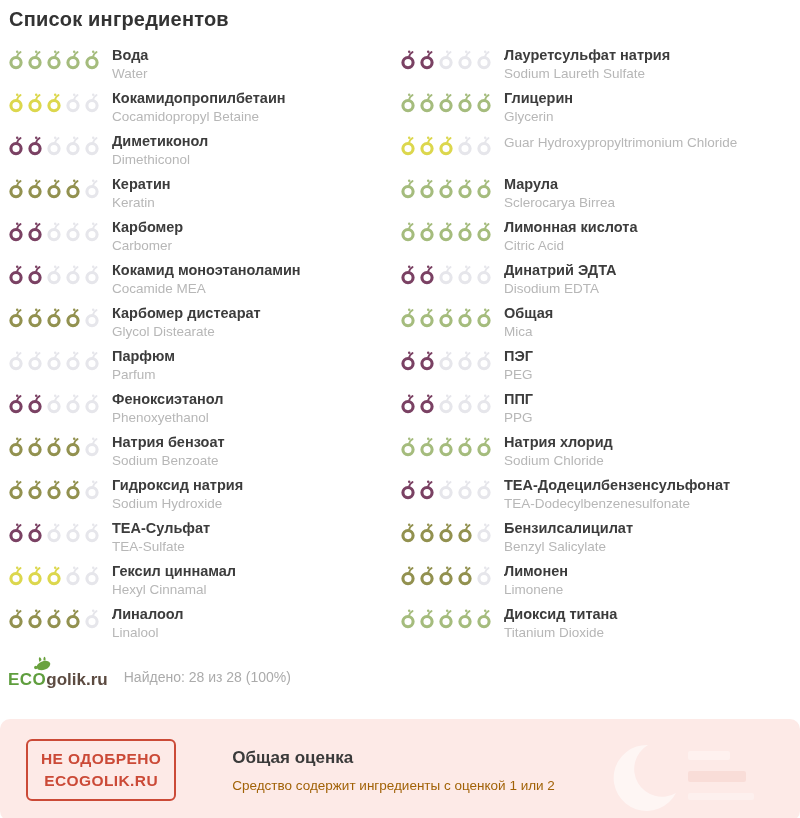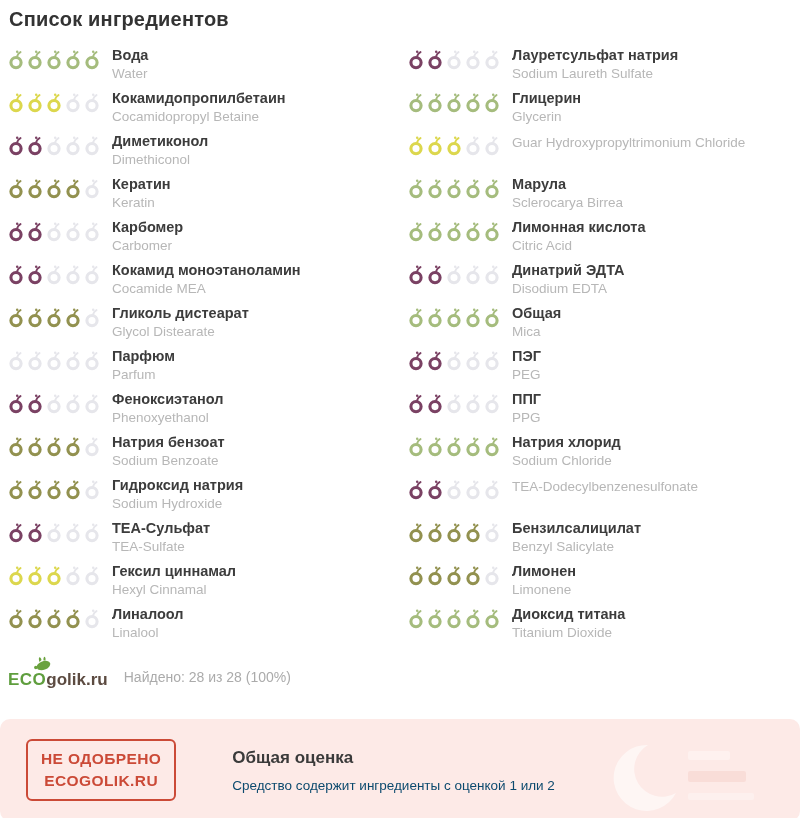--- a/index.html
+++ b/index.html
@@ -1,36 +1,36 @@
 <!DOCTYPE html>
 <html><head>
 <meta charset="utf-8">
 <style>
   html,body{margin:0;padding:0;background:#ffffff;}
   body{width:800px;height:818px;font-family:"Liberation Sans",sans-serif;overflow:hidden;position:relative;}
   .page{position:relative;width:800px;height:818px;}
   .page-title{font-size:20px;font-weight:700;color:#333333;margin:0;padding:8px 0 16px 9px;letter-spacing:.2px;}
-  .cols{display:grid;grid-template-columns:392px 392px;gap:8px;}
+  .cols{display:grid;grid-template-columns:392px 392px;}
   .ing-row{display:flex;align-items:flex-start;margin:0 0 9px 8px;height:34px;}
   .rating{width:96px;display:flex;gap:2px;padding-top:2px;flex-shrink:0;}
   .rating span{display:inline-block;line-height:0;}
   .names{margin-left:8px;}
   .name-ru{font-size:14.5px;font-weight:700;color:#3c3c3c;line-height:1.15;}
   .name-en{font-size:13.5px;color:#b7b7b7;line-height:1.2;margin-top:2px;}
   .footer{display:flex;align-items:center;margin:12px 0 0 8px;height:32px;}
   .logo{position:relative;font-weight:700;font-size:17px;text-decoration:none;cursor:pointer;padding-top:6px;}
   .logo .eco{color:#5f9e3e;letter-spacing:.5px;}
   .logo .rest{color:#5c4b41;}
   .rabbit{position:absolute;left:24px;top:-9px;}
   .found{color:#ababab;font-size:14px;margin-left:16px;}
   .banner{position:relative;margin-top:26px;height:102px;background:#fdeae7;border-radius:10px;display:flex;align-items:center;overflow:hidden;}
   .stamp{margin-left:26px;border:2px solid #be185d;border-radius:6px;color:#c64734;font-weight:700;font-size:15.5px;text-align:center;padding:7px 13px;line-height:1.4;letter-spacing:.4px;flex-shrink:0;}
   .banner-text{margin-left:56px;}
   .banner-title{font-size:17px;font-weight:700;color:#3a3a3a;}
-  .banner-desc{font-size:13.5px;color:#0c4a6e;margin-top:10px;}
+  .banner-desc{font-size:13.5px;color:#a16207;margin-top:10px;}
   .watermark{position:absolute;right:40px;bottom:-8px;pointer-events:none;}
 </style>
 </head>
 <body>
 
 <div class="page">
 
   <h1 class="page-title">Список ингредиентов</h1>
 
   <div class="cols">
@@ -261,21 +261,21 @@
                 <path d="M9.2 7.2 C9.5 5.3 10.9 3.9 12.5 3.1" fill="none" stroke="#92914f" stroke-width="2" stroke-linecap="round"></path>
                 <circle cx="9.2" cy="2.7" r="1.25" fill="#92914f"></circle>
               </svg></span>
             <span><svg width="17" height="21" viewBox="0 0 17 21">
                 <circle cx="8" cy="13.6" r="5.1" fill="none" stroke="#e6e6eb" stroke-width="3.1"></circle>
                 <path d="M9.2 7.2 C9.5 5.3 10.9 3.9 12.5 3.1" fill="none" stroke="#e6e6eb" stroke-width="2" stroke-linecap="round"></path>
                 <circle cx="9.2" cy="2.7" r="1.25" fill="#e6e6eb"></circle>
               </svg></span>
           </span>
     <span class="names">
-      <div class="name-ru">Гликоль дистеарат</div>
+      <div class="name-ru">Карбомер дистеарат</div>
       <div class="name-en">Glycol Distearate</div>
     </span>
   </div>
 
   <div class="ing-row">
     <span class="rating">
             <span><svg width="17" height="21" viewBox="0 0 17 21">
                 <circle cx="8" cy="13.6" r="5.1" fill="none" stroke="#e6e6eb" stroke-width="3.1"></circle>
                 <path d="M9.2 7.2 C9.5 5.3 10.9 3.9 12.5 3.1" fill="none" stroke="#e6e6eb" stroke-width="2" stroke-linecap="round"></path>
                 <circle cx="9.2" cy="2.7" r="1.25" fill="#e6e6eb"></circle>
@@ -873,20 +873,21 @@
                 <path d="M9.2 7.2 C9.5 5.3 10.9 3.9 12.5 3.1" fill="none" stroke="#e6e6eb" stroke-width="2" stroke-linecap="round"></path>
                 <circle cx="9.2" cy="2.7" r="1.25" fill="#e6e6eb"></circle>
               </svg></span>
             <span><svg width="17" height="21" viewBox="0 0 17 21">
                 <circle cx="8" cy="13.6" r="5.1" fill="none" stroke="#e6e6eb" stroke-width="3.1"></circle>
                 <path d="M9.2 7.2 C9.5 5.3 10.9 3.9 12.5 3.1" fill="none" stroke="#e6e6eb" stroke-width="2" stroke-linecap="round"></path>
                 <circle cx="9.2" cy="2.7" r="1.25" fill="#e6e6eb"></circle>
               </svg></span>
           </span>
     <span class="names">
+      <div class="name-ru">ТЕА-Додецилбензенсульфонат</div>
       <div class="name-en">TEA-Dodecylbenzenesulfonate</div>
     </span>
   </div>
 
   <div class="ing-row">
     <span class="rating">
             <span><svg width="17" height="21" viewBox="0 0 17 21">
                 <circle cx="8" cy="13.6" r="5.1" fill="none" stroke="#92914f" stroke-width="3.1"></circle>
                 <path d="M9.2 7.2 C9.5 5.3 10.9 3.9 12.5 3.1" fill="none" stroke="#92914f" stroke-width="2" stroke-linecap="round"></path>
                 <circle cx="9.2" cy="2.7" r="1.25" fill="#92914f"></circle>

